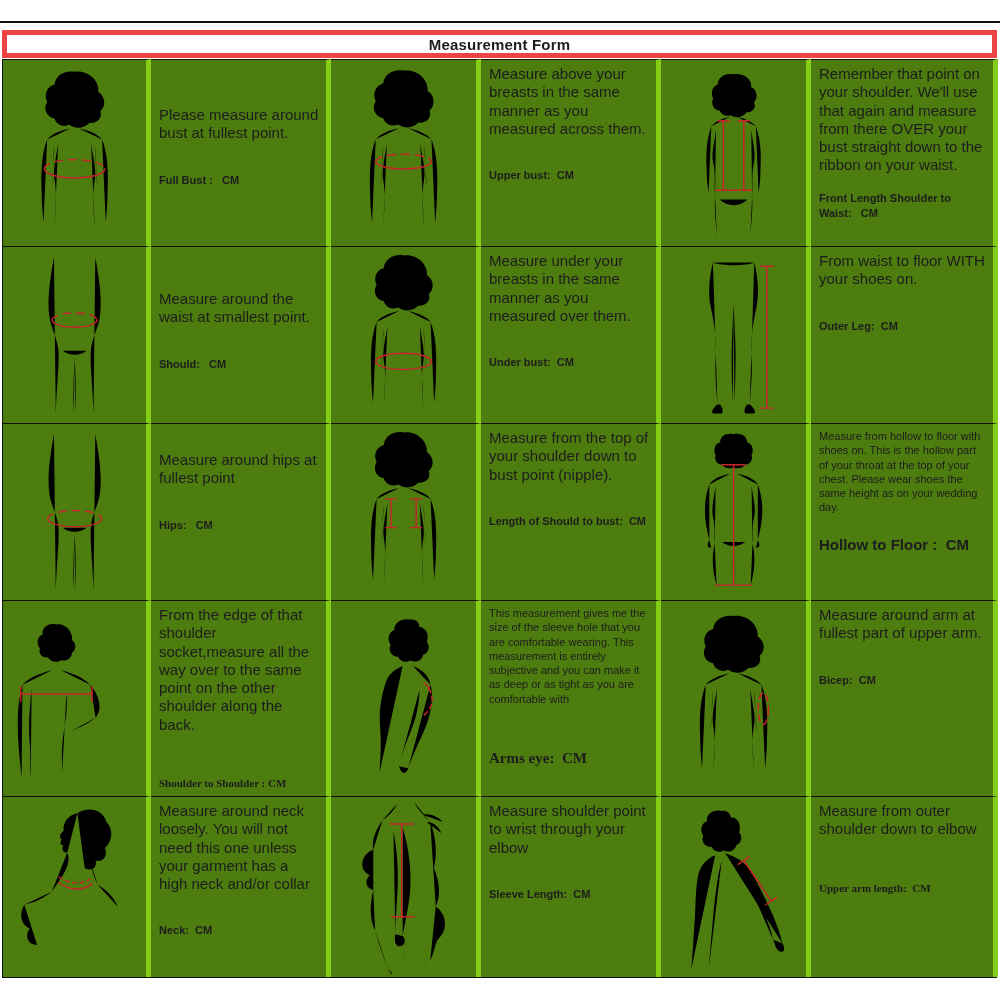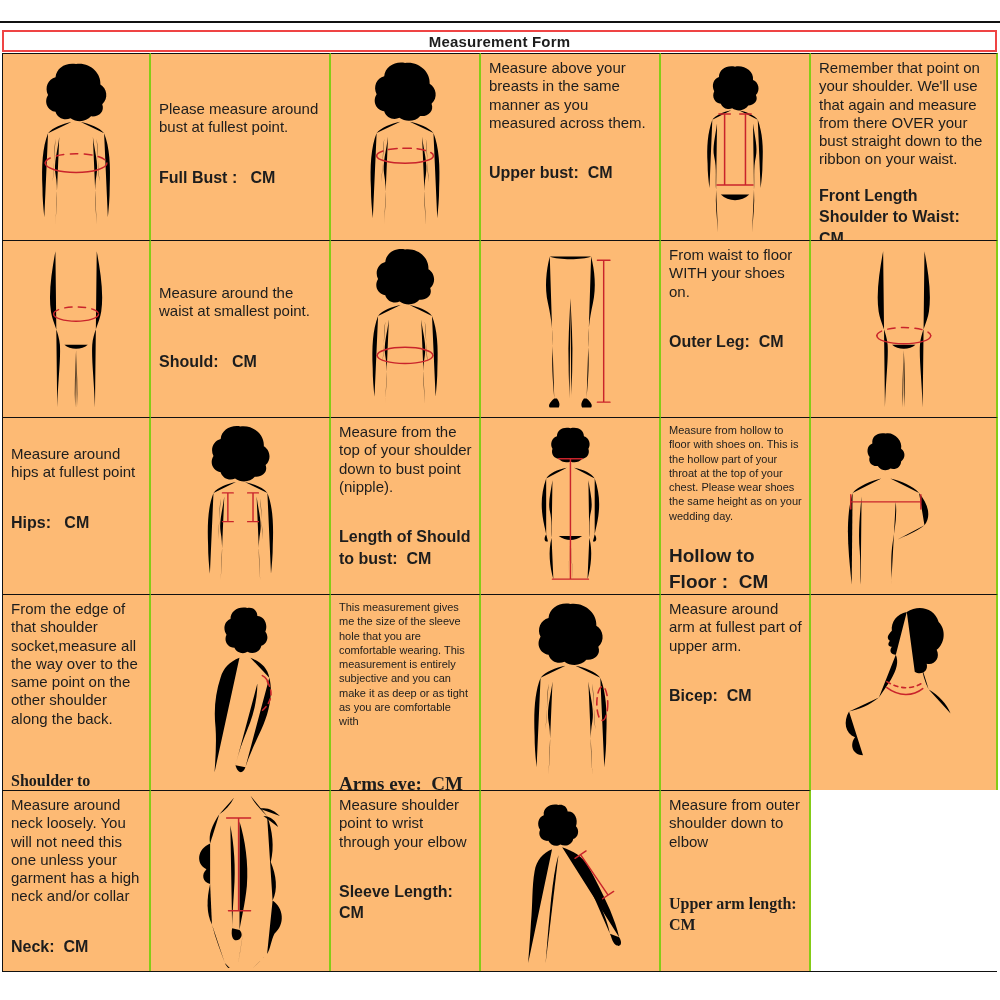--- a/index.html
+++ b/index.html
@@ -1,31 +1,31 @@
 <!DOCTYPE html>
 <html style="--accent-red: #c9242b; --border: #111111; --sketch-light: #c1b6b6; --sketch-mid: #a9a5a5; --sketch-dark: #4d4d4d;"><head>
 <meta charset="utf-8">
 <style>
   html,body{margin:0;padding:0;background:#fff;}
   body{width:1000px;height:1000px;font-family:"Liberation Sans",sans-serif;color:#1d1d1d;position:relative;}
   .top-rule{position:absolute;left:0;top:21px;width:1000px;height:2px;background:#111;}
   .sheet{position:absolute;left:2px;top:30px;width:995px;}
-  .form-header{border:2px solid #ef4444;height:18px;display:flex;align-items:center;justify-content:center;
+  .form-header{border:5px solid #ef4444;height:18px;display:flex;align-items:center;justify-content:center;
     font-weight:bold;font-size:15px;letter-spacing:.2px;}
   .grid{display:grid;grid-template-columns:148px 180px 150px 180px 150px 187px;
     grid-template-rows:187px 177px 177px 196px 181px;
     border-left:1px solid #111;border-bottom:1px solid #111;margin-top:1px;}
-  .cell{border-right:2px solid #84cc16;border-top:1px solid #111;overflow:hidden;position:relative;background:#fdba74;}
+  .cell{border-right:5px solid #84cc16;border-top:1px solid #111;overflow:hidden;position:relative;background:#4d7c0f;}
   .fig{display:flex;align-items:center;justify-content:center;}
   .fig svg{width:96%;height:97%;}
   .txt{padding:5px 7px 4px 8px;font-size:15px;line-height:1.22;}
   .txt .desc{white-space:normal;}
-  .txt .label{font-weight:bold;font-size:16px;margin-top:30px;white-space:pre-wrap;line-height:1.35;}
+  .txt .label{font-weight:bold;font-size:11px;margin-top:30px;white-space:pre-wrap;line-height:1.35;}
   .txt.small .desc{font-size:11px;line-height:1.3;}
-  .txt.small .label{font-size:19px;}
+  .txt.small .label{font-size:15px;}
   .pt-lg{padding-top:46px;}
   .pt-md{padding-top:43px;}
   .pt-sm{padding-top:27px;}
   .gap-0 .label{margin-top:16px;}
   .gap-sm .label{margin-top:20px;}
   .gap-md .label{margin-top:42px;font-family:Liberation Serif, serif;}
   
   .ink-light{color:var(--sketch-light);}
   .ink-mid{color:var(--sketch-mid);}
   .ink-dark{color:var(--sketch-dark);}
@@ -199,20 +199,24 @@
     </div>
     <div class="cell fig ink-light">
       <svg class="sketch" viewBox="0 0 150 190">
           <use href="#fig-front-torso"></use>
         <g class="red">
             <path stroke-width="4" d="M44,124 A31,9 0 0 0 106,124"></path>
             <path stroke-width="3.4" d="M44,124 A31,9 0 0 1 106,124"></path>
           </g>
         </svg>
     </div>
+    <div class="cell txt">
+      <div class="desc">Measure under your breasts in the same manner as you measured over them.</div>
+      <div class="label">Under bust:  CM</div>
+    </div>
     <div class="cell fig ink-mid">
       <svg class="sketch" viewBox="0 0 150 190">
           <use href="#fig-legs"></use>
         <g class="red">
             <path stroke-width="3.4" d="M112,18 V176 M105,18 H119 M105,176 H119"></path>
           </g>
         </svg>
     </div>
     <div class="cell txt">
       <div class="desc">From waist to floor WITH your shoes on.</div>

